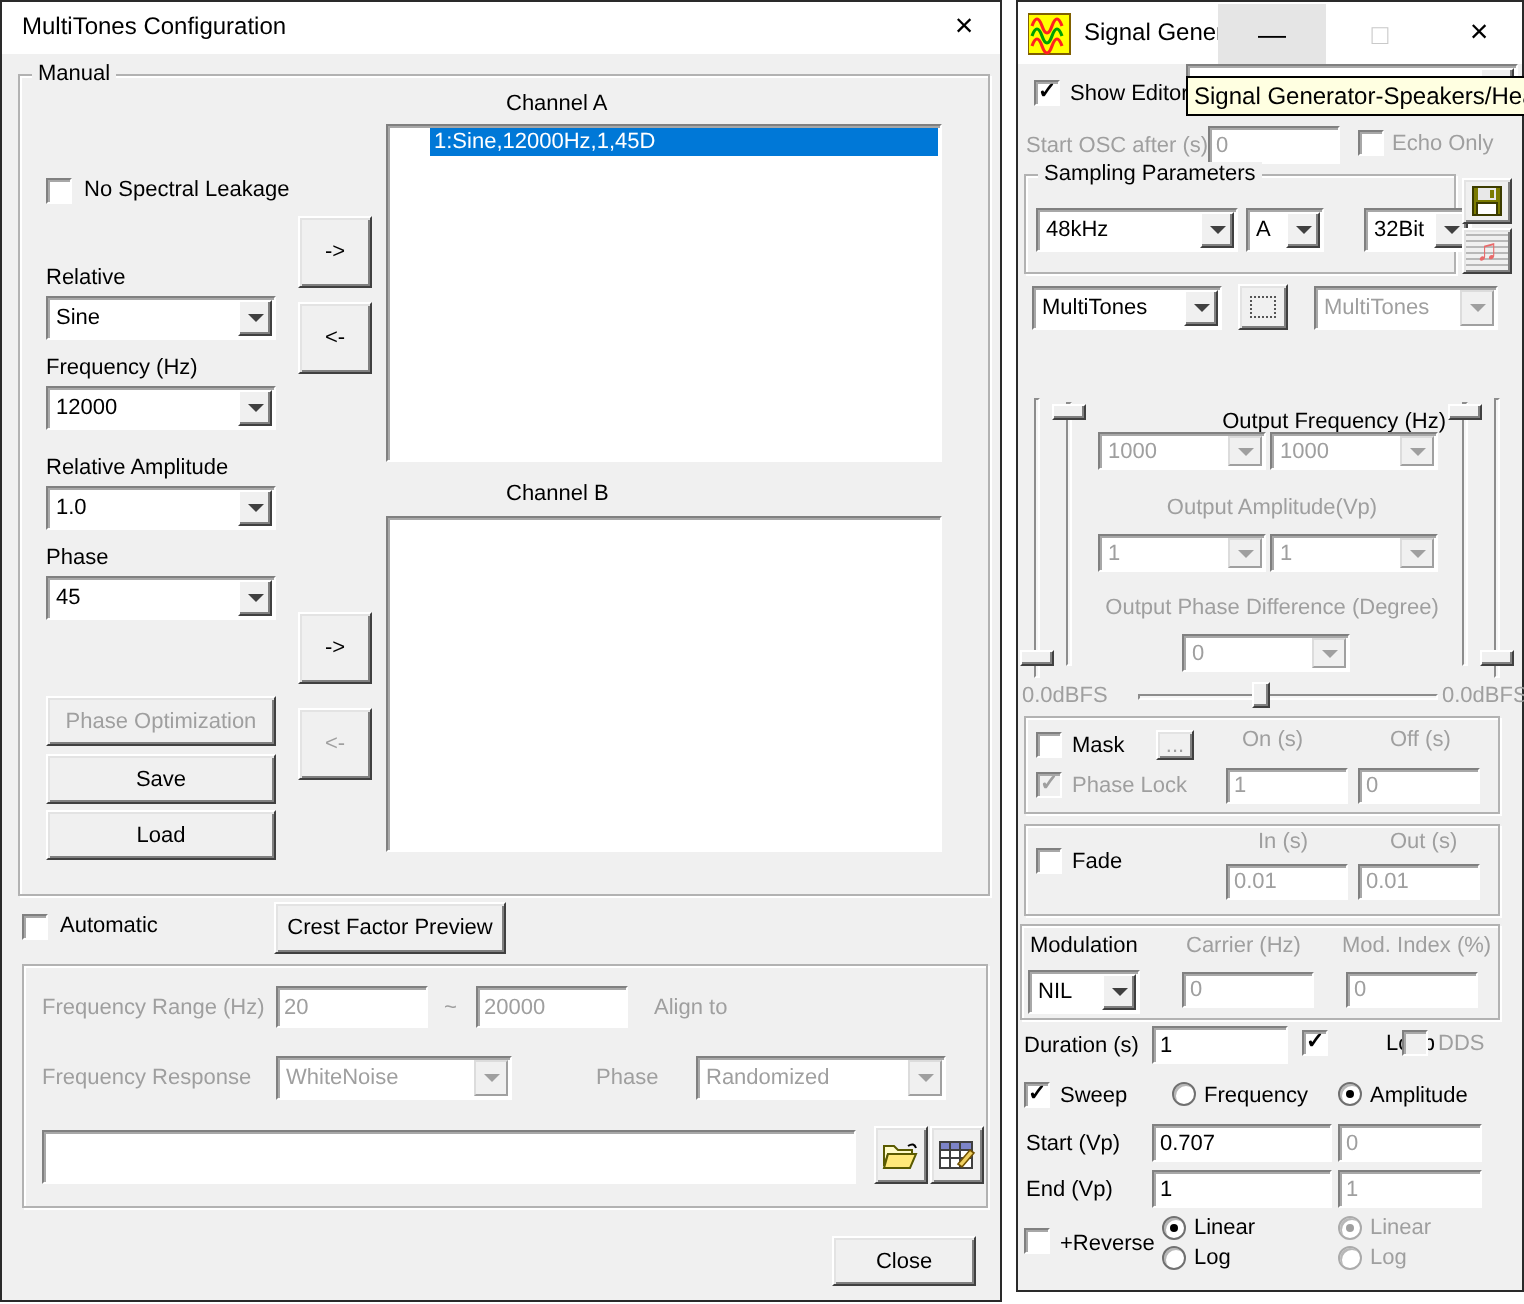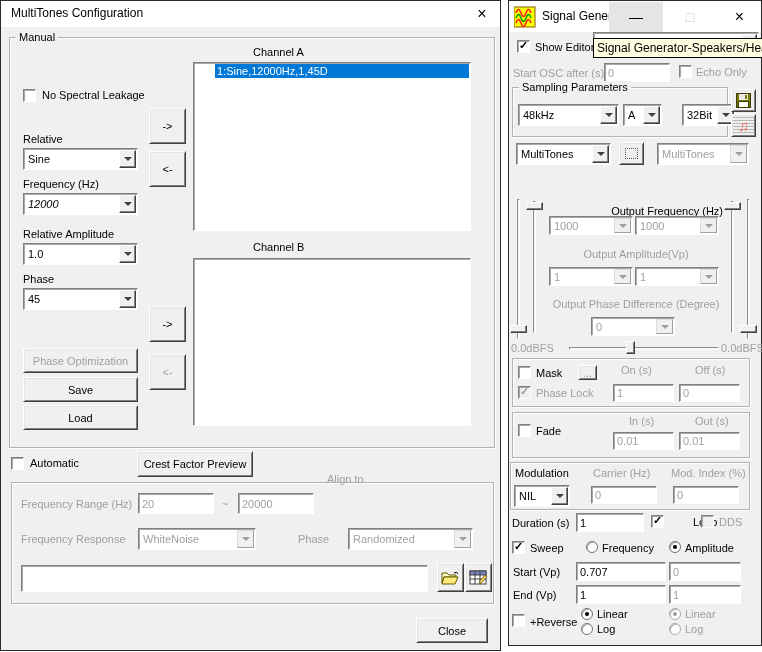--- a/index.html
+++ b/index.html
@@ -70,21 +70,21 @@
 
   <span class="lbl" style="left:22px;top:132px;">Relative</span>
   <div class="combo" style="left:22px;top:147px;width:115px;height:22px;">
     <span class="combo-t">Sine</span>
     <span class="combo-a"></span>
   </div>
 
   <div class="b3" style="left:148px;top:150px;width:37px;height:36px;">&lt;-</div>
 
   <span class="lbl" style="left:22px;top:177px;">Frequency (Hz)</span>
-  <div class="combo" style="left:22px;top:192px;width:115px;height:22px;font-style:italic;">
+  <div class="combo" style="left:22px;top:192px;width:115px;height:22px;">
     <span class="combo-t">12000</span>
     <span class="combo-a"></span>
   </div>
 
   <span class="lbl" style="left:22px;top:227px;">Relative Amplitude</span>
   <div class="combo" style="left:22px;top:242px;width:115px;height:22px;">
     <span class="combo-t">1.0</span>
     <span class="combo-a"></span>
   </div>
 
@@ -106,21 +106,21 @@
 
   <span class="cb" style="left:10px;top:456px;"></span>
   <span class="lbl" style="left:29px;top:456px;">Automatic</span>
   <div class="b3" style="left:136px;top:450px;width:116px;height:26px;">Crest Factor Preview</div>
 
   <div class="grp" style="left:10px;top:481px;width:483px;height:122px;"></div>
   <span class="lbl dis" style="left:20px;top:497px;">Frequency Range (Hz)</span>
   <input class="s3 gray" style="left: 137px; top: 492px; width: 76px; height: 21px;" value="20">
   <span class="lbl dis" style="left:221px;top:497px;">~</span>
   <input class="s3 gray" style="left: 237px; top: 492px; width: 76px; height: 21px;" value="20000">
-  <span class="lbl dis" style="left:326px;top:472px;">Align to</span>
+  <span class="lbl dis" style="left:326px;top:497px;">Align to</span>
   <span class="lbl dis" style="left:20px;top:532px;">Frequency Response</span>
   <div class="combo dis" style="left:137px;top:527px;width:118px;height:22px;">
     <span class="combo-t">WhiteNoise</span>
     <span class="combo-a"></span>
   </div>
   <span class="lbl dis" style="left:297px;top:532px;">Phase</span>
   <div class="combo dis" style="left:347px;top:527px;width:125px;height:22px;">
     <span class="combo-t">Randomized</span>
     <span class="combo-a"></span>
   </div>

